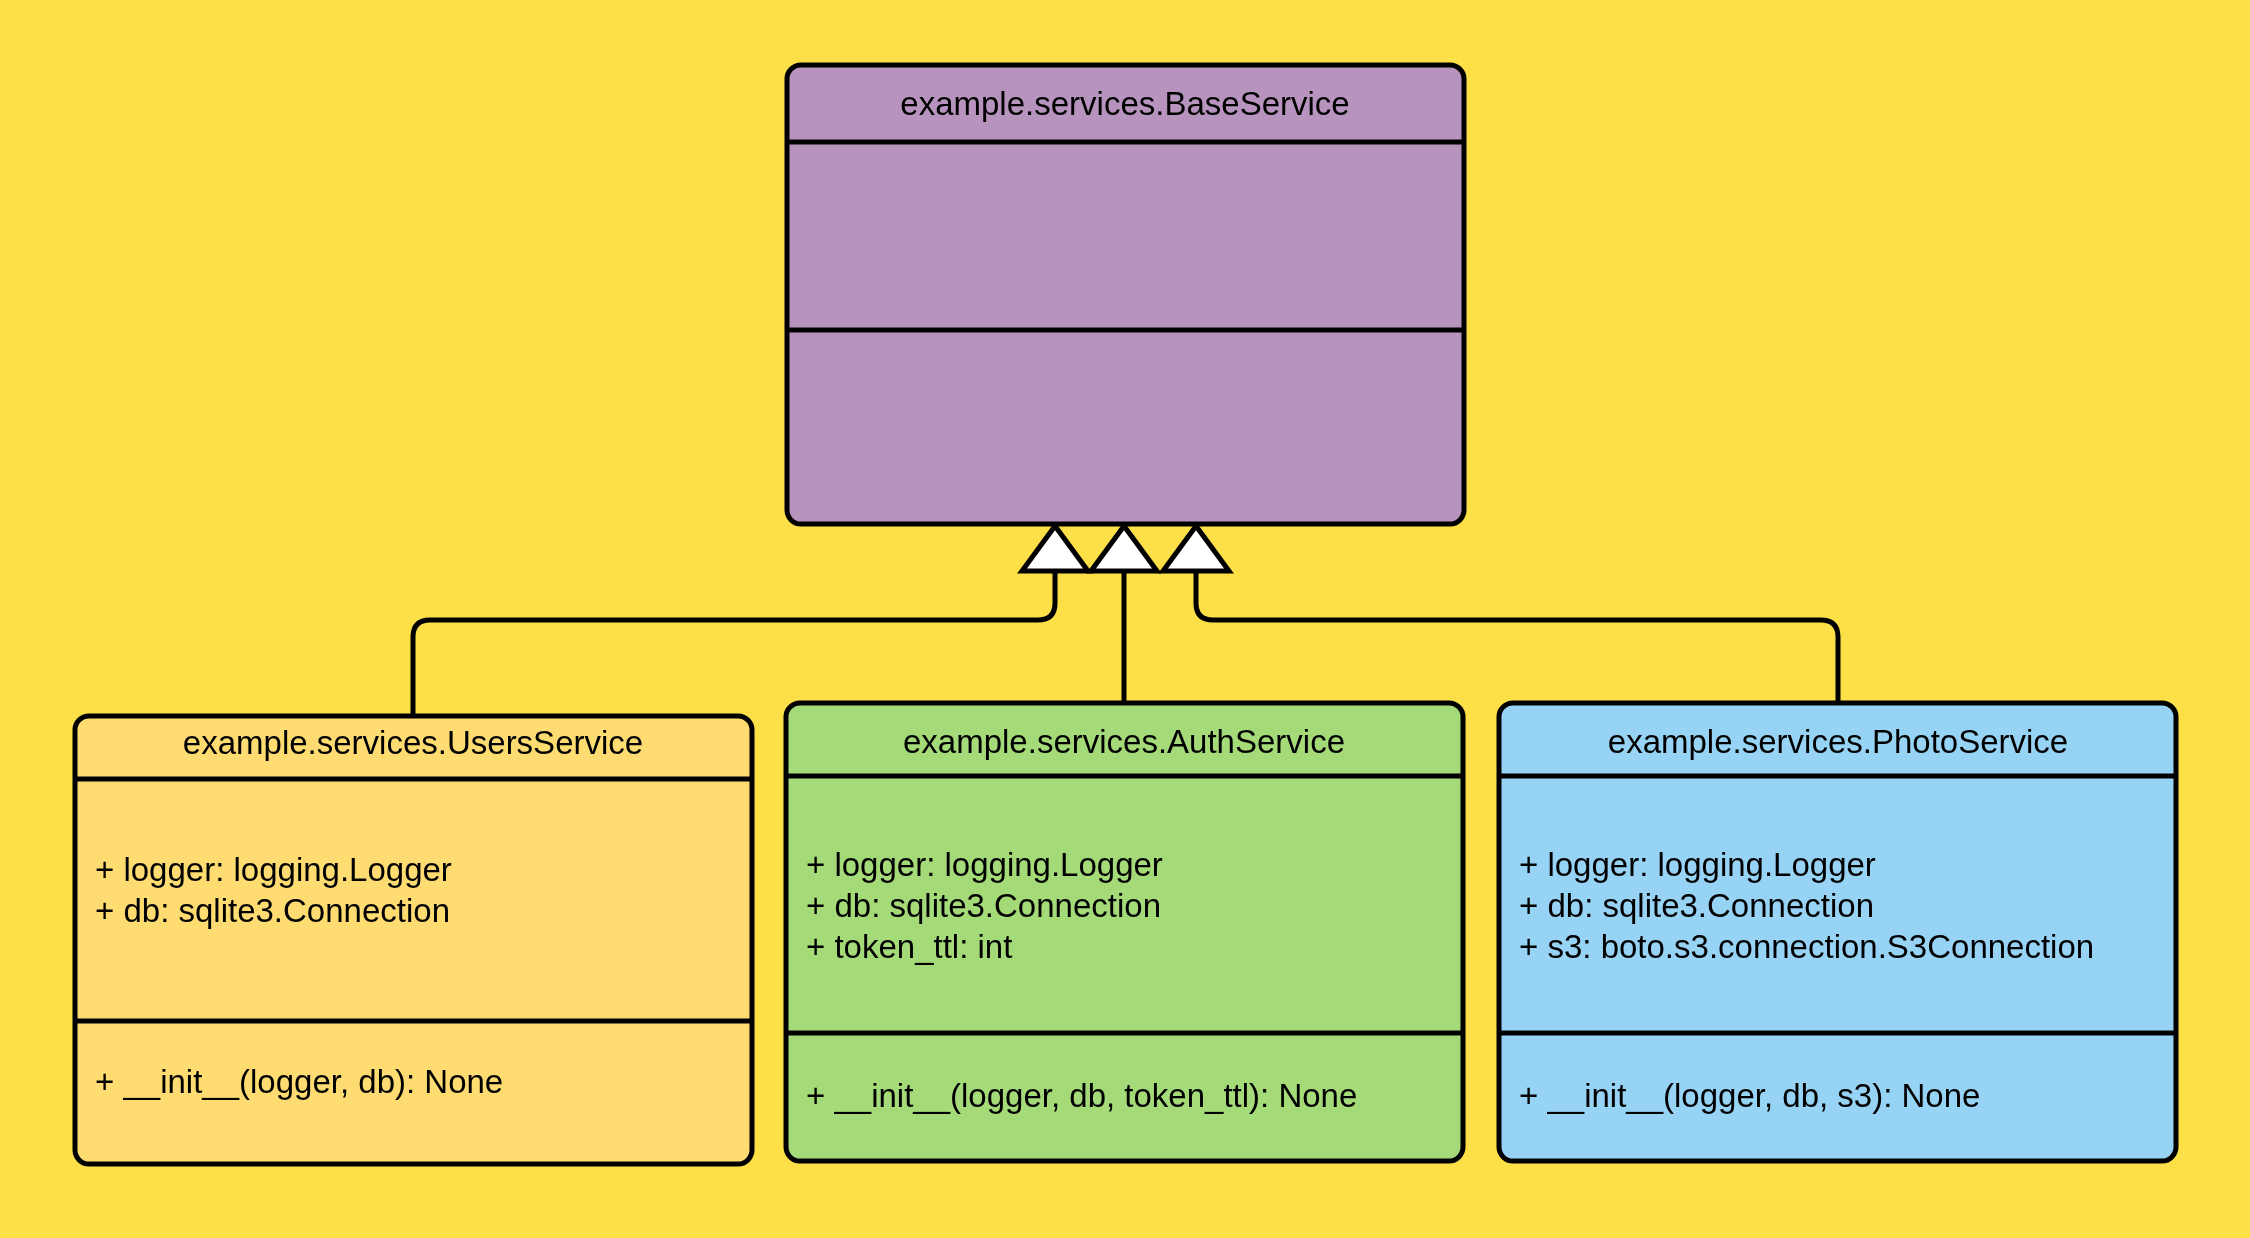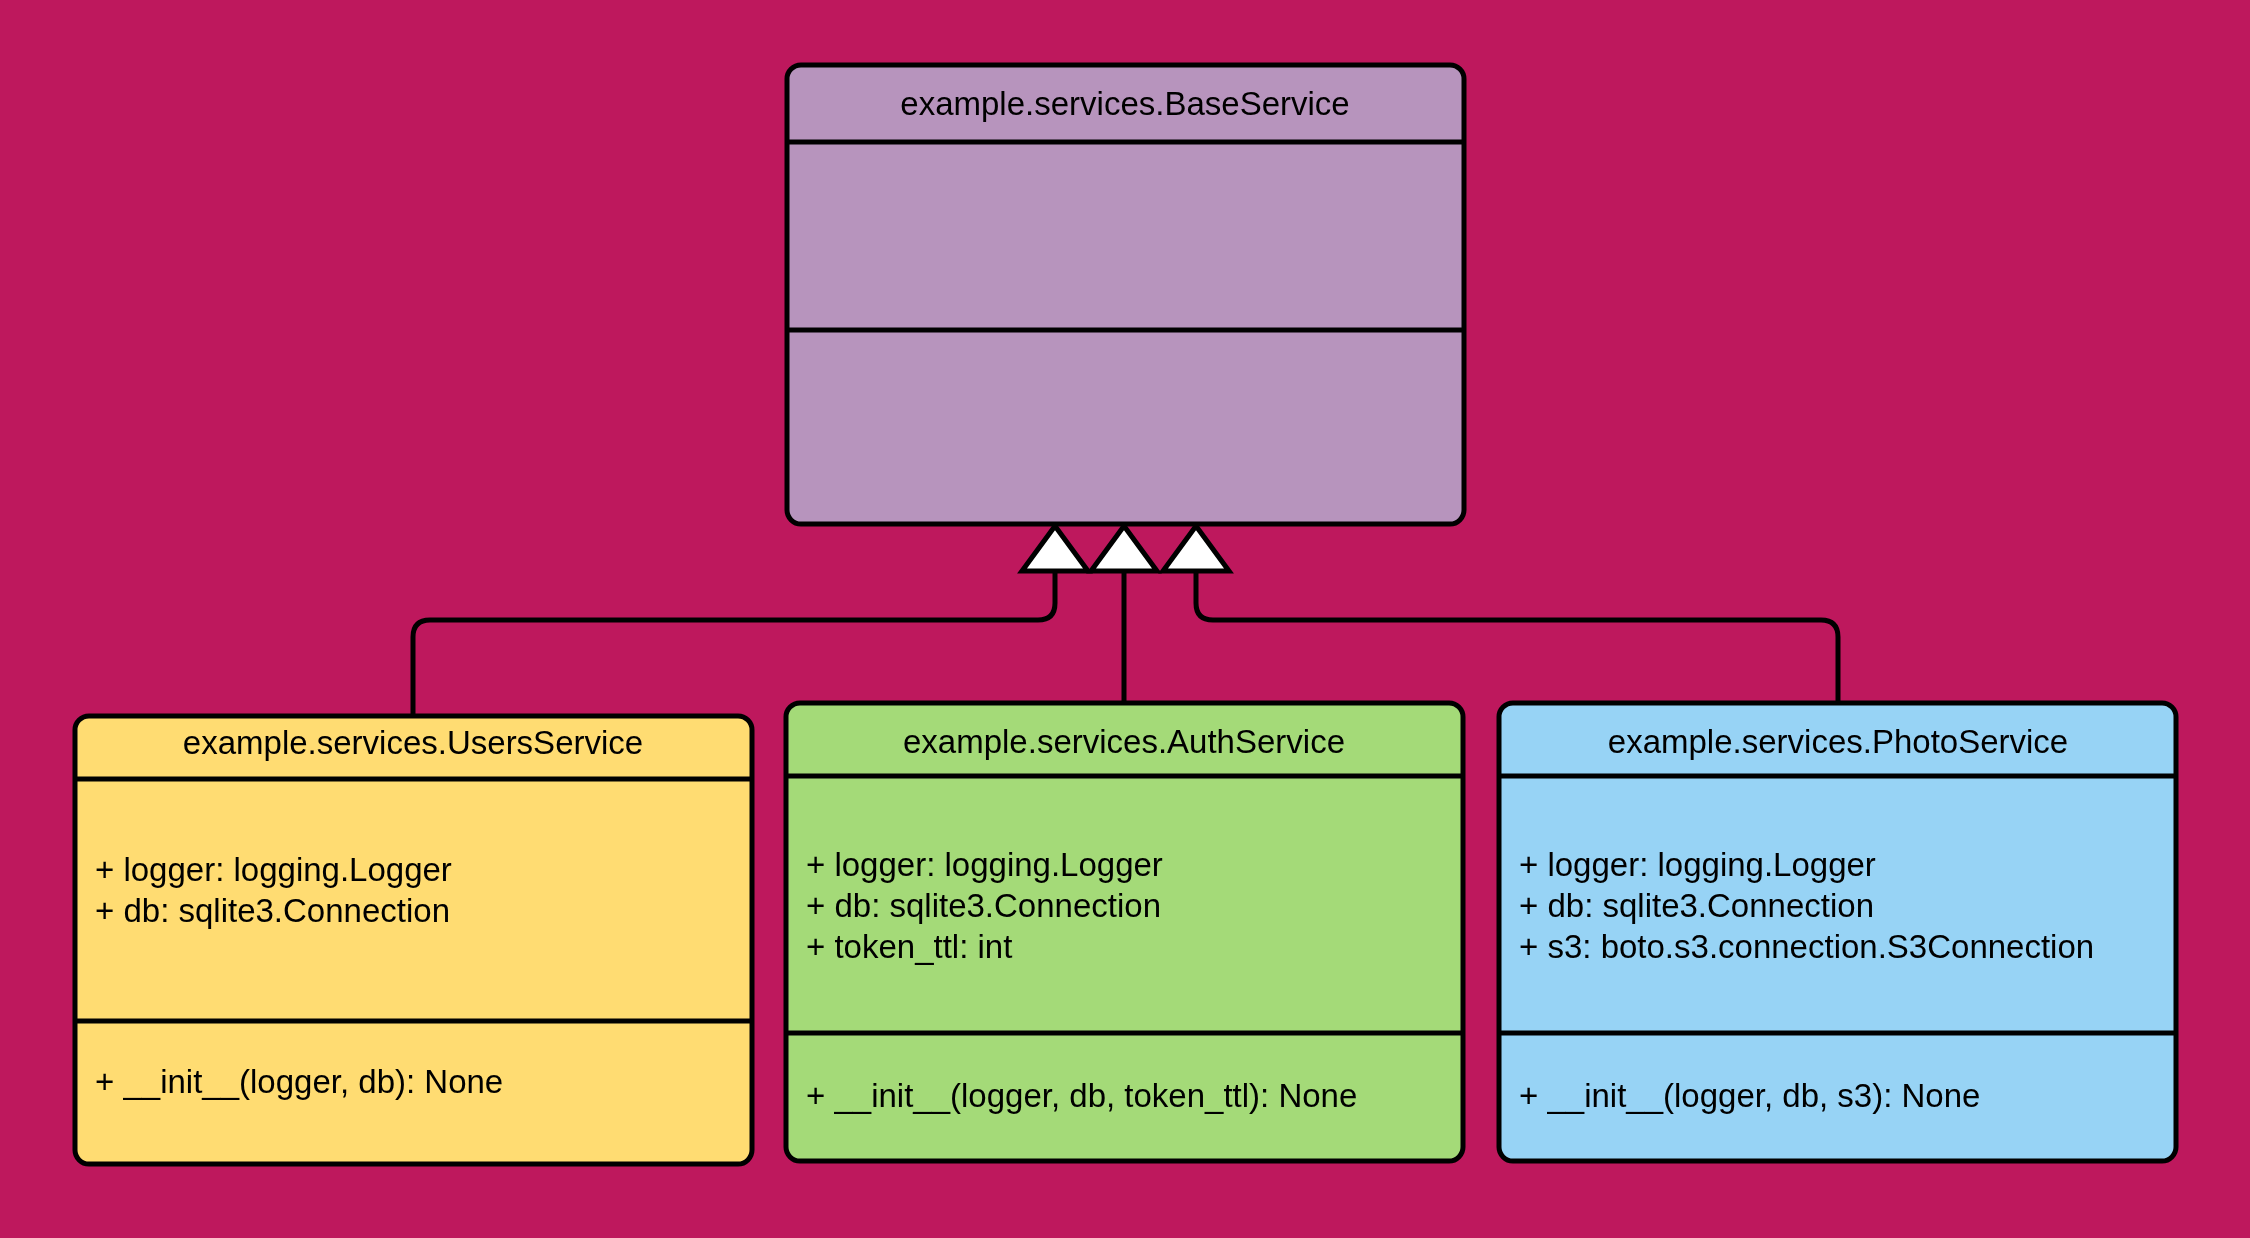--- a/index.html
+++ b/index.html
@@ -10,21 +10,21 @@
   body {
     width: 2250px;
     height: 1238px;
     overflow: hidden;
     font-family: "Liberation Sans", sans-serif;
   }
   #diagram-root {
     position: relative;
     width: 2250px;
     height: 1238px;
-    background: #be185d;
+    background: #fde047;
   }
   svg.uml-canvas {
     display: block;
     width: 2250px;
     height: 1238px;
   }
   .cls-box {
     stroke: #000000;
     stroke-width: 5;
   }

